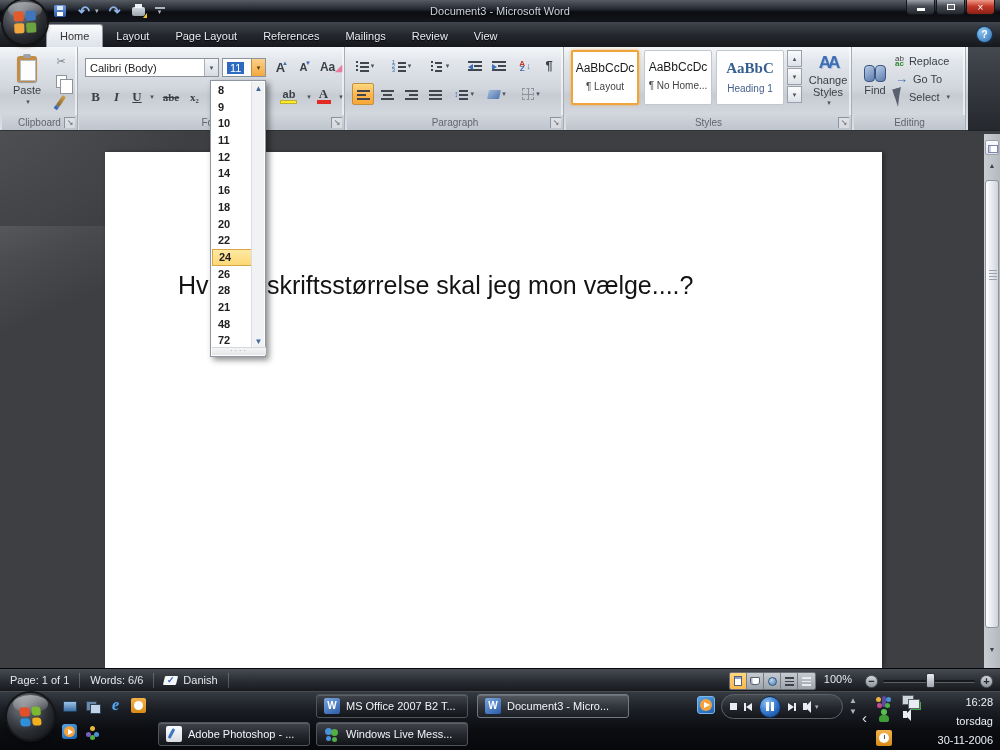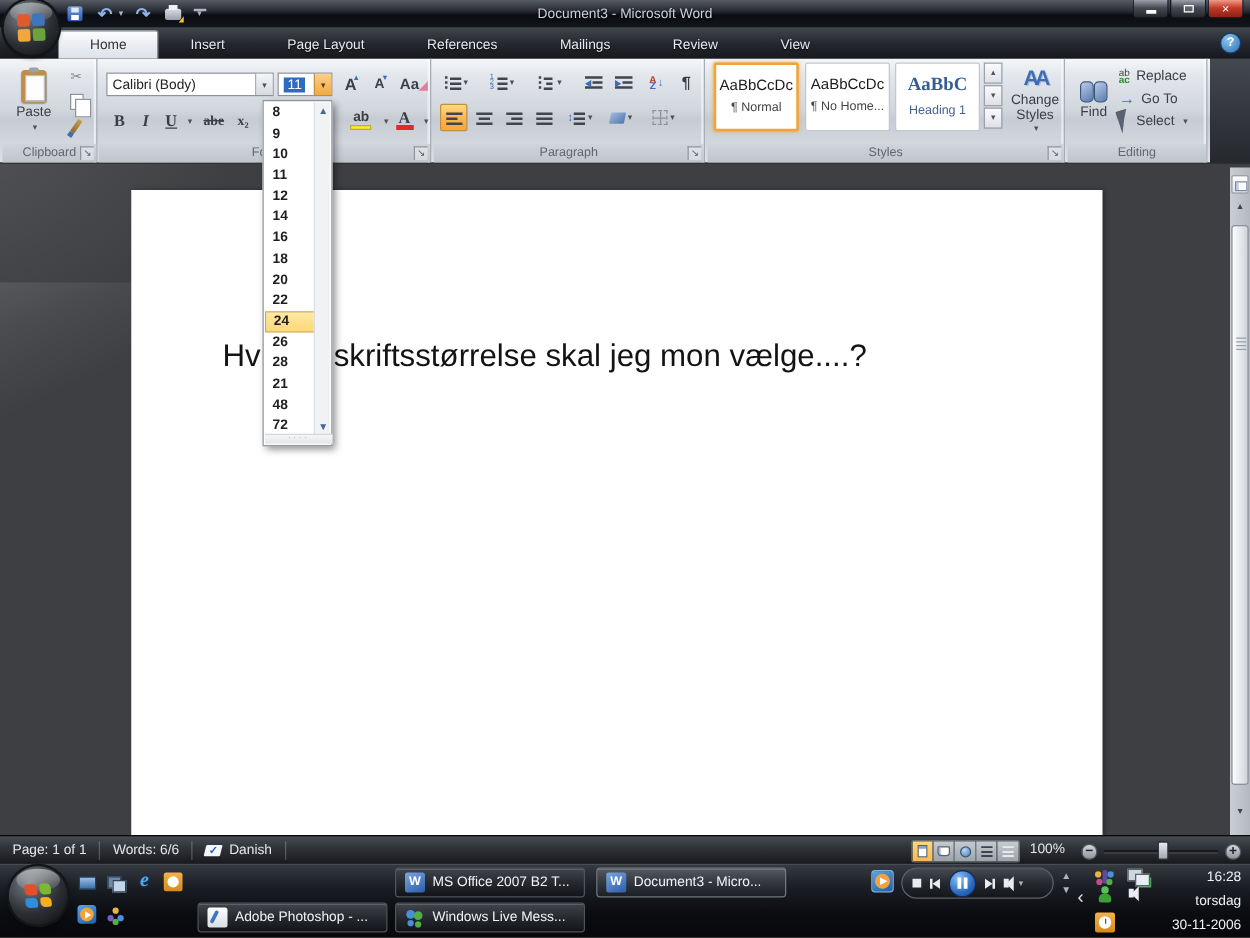--- a/index.html
+++ b/index.html
@@ -31,21 +31,21 @@
   .floppy::after{content:"";position:absolute;left:3px;bottom:1px;width:6px;height:4px;background:#fff}
   .uarrow{color:#8fb4e8;font-size:14px;font-weight:bold;line-height:14px}
   .qdrop{color:#aeb6c2;font-size:7px;margin-left:-5px}
   .printer{width:13px;height:9px;background:linear-gradient(#d9dde3,#9aa1ab);border-radius:2px;position:relative}
   .printer::before{content:"";position:absolute;left:3px;top:-3px;width:7px;height:4px;background:#eef1f5}
   .printer::after{content:"";position:absolute;right:-2px;bottom:-2px;width:0;height:0;border-left:4px solid transparent;border-bottom:5px solid #f5c427}
   .qcustom{width:10px;height:8px;border-top:2px solid #aeb6c2;color:#aeb6c2;font-size:7px;line-height:6px;text-align:center}
 
   
   #tabstrip{left:0;top:22px;width:1000px;height:25px;background:linear-gradient(180deg,#41454d,#23262c 55%,#16181d);display:flex;align-items:flex-end;padding-left:46px}
-  .tab{height:21px;line-height:21px;padding:0 25px;font-size:11px;color:#e8ebf0;text-shadow:0 1px 1px #000}
+  .tab{height:21px;line-height:21px;padding:0 13px;font-size:11px;color:#e8ebf0;text-shadow:0 1px 1px #000}
   .tab.active{background:linear-gradient(180deg,#fdfdfe,#ecEFf3 45%,#dde2e9);color:#333;text-shadow:none;border:1px solid #8e959e;border-bottom:none;border-radius:3px 3px 0 0;height:23px;line-height:22px}
   #helpbtn{right:8px;top:27px;width:15px;height:15px;border-radius:50%;background:radial-gradient(circle at 35% 30%,#8cc6ee,#2f6db3);color:#fff;font-size:10px;font-weight:bold;text-align:center;line-height:15px;box-shadow:0 0 0 1px #123a63}
 
   
   #ribbon{left:0;top:47px;width:968px;height:84px;background:linear-gradient(180deg,#f4f6f8,#e3e7ec 16%,#d1d6dd 50%,#c7ccd4 58%,#dce1e7);border-bottom:1px solid #303338;z-index:10}
   #ribbonend{left:968px;top:47px;width:32px;height:84px;background:linear-gradient(180deg,#44484f,#25282d);border-bottom:1px solid #202327}
   .group{position:absolute;top:0;height:83px;border-right:1px solid #a7adb5;box-shadow:inset -2px 0 0 rgba(255,255,255,.55)}
   .grouplabel{position:absolute;bottom:0;left:0;right:0;height:15px;background:linear-gradient(180deg,#d0d5dc,#bfc5cd);font-size:10px;color:#5f6670;text-align:center;line-height:15px}
   .launcher{position:absolute;right:2px;bottom:2px;width:11px;height:11px;font-size:8px;line-height:10px;text-align:center;color:#5d646e;border:1px solid #8d939c;border-right:none;border-bottom:none;background:rgba(255,255,255,.35)}
   .rbtn{position:absolute;display:flex;align-items:center;justify-content:center;border:1px solid transparent;border-radius:2px;color:#3a3f47;font-size:11px}
@@ -253,21 +253,21 @@
         <span class="uarrow">↷</span>
       </span>
     <span class="qico">
         <span class="printer"></span>
       </span>
     <span class="qcustom">▾</span>
   </div>
 
   <div id="tabstrip" class="t">
     <div class="tab active">Home</div>
-    <div class="tab">Insert</div>
+    <div class="tab">Layout</div>
     <div class="tab">Page Layout</div>
     <div class="tab">References</div>
     <div class="tab">Mailings</div>
     <div class="tab">Review</div>
     <div class="tab">View</div>
   </div>
   <div id="helpbtn" class="t"><span>?</span></div>
 
   <div id="orb" class="t">
     <div class="gloss"></div>
@@ -451,21 +451,21 @@
         <span class="bordico"></span>
           <span class="dd">▾</span>
       </div>
       <div class="grouplabel">Paragraph</div>
       <div class="launcher">↘</div>
     </div>
 
     <div class="group" style="left:566px;width:286px">
       <div class="stylebox sel" style="left:5px">
         <span class="prev">AaBbCcDc</span>
-        <span class="nm">¶ Normal</span>
+        <span class="nm">¶ Layout</span>
       </div>
       <div class="stylebox" style="left:78px">
         <span class="prev">AaBbCcDc</span>
         <span class="nm">¶ No Home...</span>
       </div>
       <div class="stylebox" style="left:150px">
         <span class="prev h1">AaBbC</span>
         <span class="nm" style="color:#44618c">Heading 1</span>
       </div>
       <div class="sscroll" style="left:221px;top:3px">▴</div>

